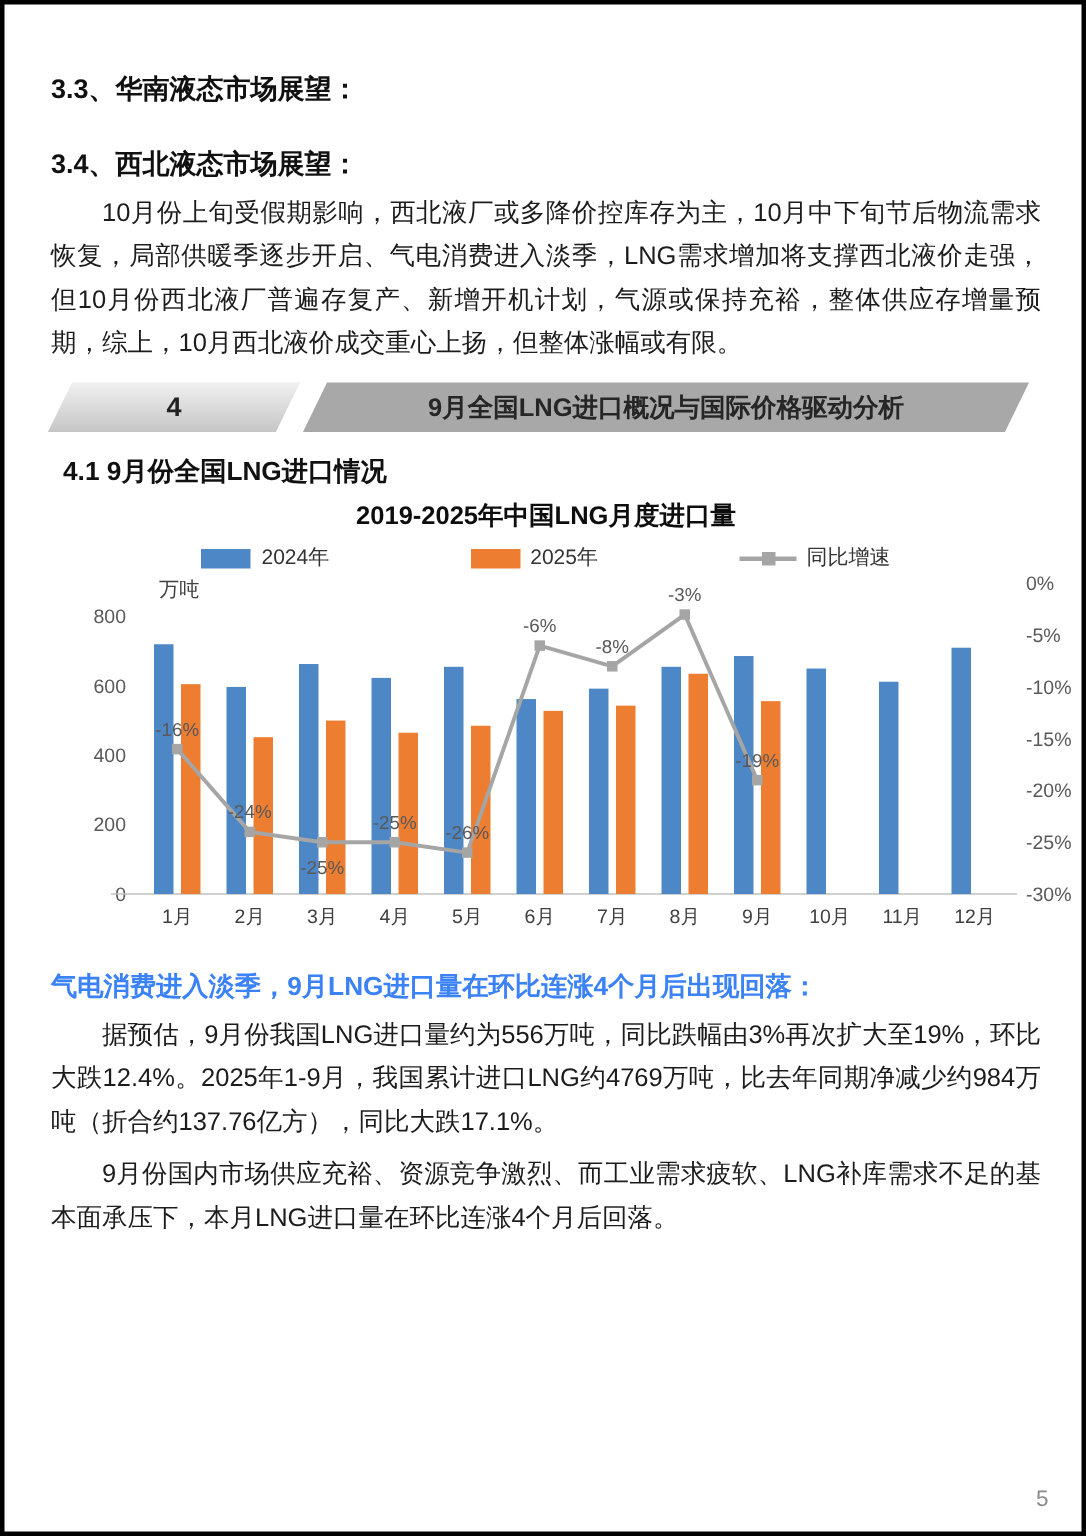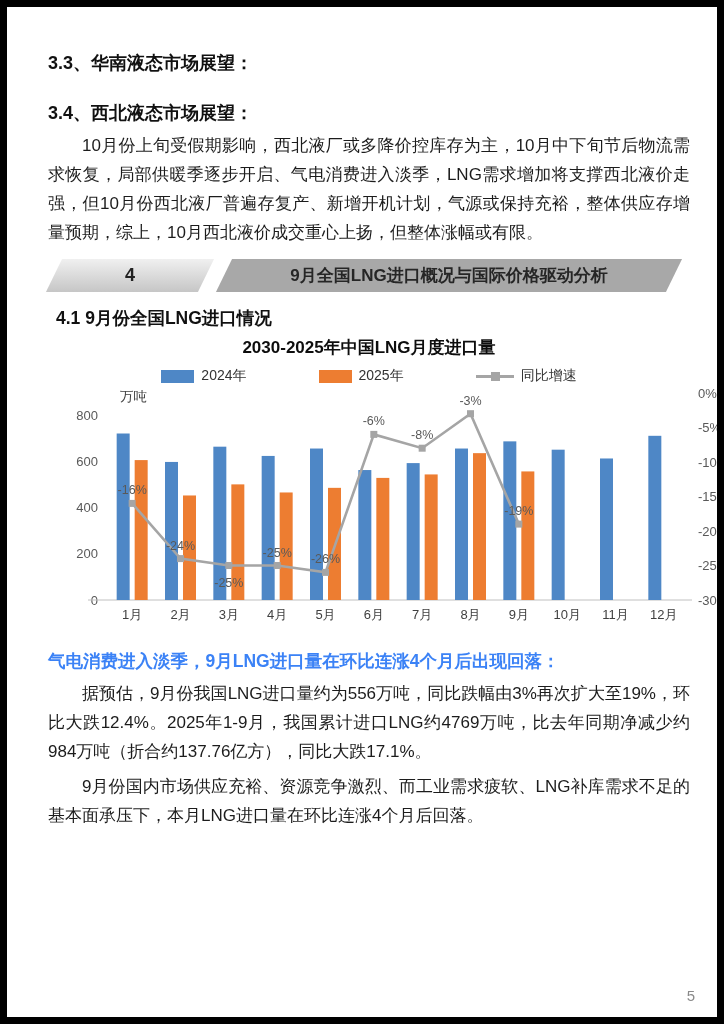--- a/index.html
+++ b/index.html
@@ -1,40 +1,40 @@
 <!DOCTYPE html>
 <html><head>
 <meta charset="utf-8">
 <style>
   html,body{margin:0;padding:0;background:#ffffff;}
   .page{
     position:relative;width:724px;height:1024px;box-sizing:border-box;
-    background:#ffffff;border:7px solid #000000;overflow:hidden;
-    padding:44px 27px 0 41px;
+    background:#ffffff;border:3px solid #000000;overflow:hidden;
+    padding:44px 27px 0 31px;
     font-family:"Liberation Sans","DejaVu Sans",sans-serif;color:#1a1a1a;
   }
   .sec-heading{font-size:18px;font-weight:bold;margin:0;color:#111;}
   .sec-heading.mt{margin-top:26px;}
   p.body-par{font-size:17px;line-height:29px;text-align:justify;text-indent:2em;margin:6px 0 0 0;color:#1c1c1c;}
   
   .banner{position:relative;height:33px;margin-top:12px;}
   .banner-num{position:absolute;left:6px;top:0;width:152px;height:33px;
     transform:skewX(-26deg);background:linear-gradient(180deg,#f0f0f0 0%,#c6c6c6 100%);}
   .banner-num span{display:block;transform:skewX(26deg);text-align:center;
     font-weight:bold;font-size:18px;line-height:33px;color:#222;}
   .banner-title{position:absolute;left:176px;right:16px;top:0;height:33px;
     transform:skewX(-26deg);background:#a8a8a8;}
   .banner-title span{display:block;transform:skewX(26deg);text-align:center;
     font-weight:bold;font-size:17px;line-height:33px;color:#262626;}
   .sub-heading{font-size:17.5px;font-weight:bold;margin:14px 0 0 8px;color:#111;}
   .sub-heading.tight{margin-top:9px;}
   
   .chart-wrap{margin-top:6px;}
   .chart-title{text-align:center;font-size:17px;font-weight:bold;color:#0d0d0d;margin-top:4px;}
-  .legend{display:flex;justify-content:center;align-items:center;gap:72px;margin-top:8px;
+  .legend{display:flex;justify-content:center;align-items:center;gap:94px;margin-top:8px;
     font-size:14px;color:#333;}
   .legend-item{display:inline-flex;align-items:center;}
   .sw-bar{width:33px;height:13px;margin-right:7px;display:inline-block;}
   .sw-line{width:38px;height:3px;margin-right:7px;display:inline-block;position:relative;}
   .sw-sq{position:absolute;left:15px;top:-3px;width:9px;height:9px;display:block;}
   svg.chart-svg{display:block;margin:0 auto;}
   
   .summary-heading{font-size:17.5px;font-weight:bold;margin:14px 0 0 0;color:#3b82f6;}
   .pagenum{position:absolute;right:22px;bottom:13px;font-size:15px;color:#8a8a8a;}
 </style>
@@ -53,21 +53,21 @@
       <span>4</span>
     </div>
     <div class="banner-title" style="background: rgb(168, 168, 168);">
       <span>9月全国LNG进口概况与国际价格驱动分析</span>
     </div>
   </div>
 
   <h3 class="sub-heading">4.1  9月份全国LNG进口情况</h3>
 
   <div class="chart-wrap">
-    <div class="chart-title">2030-2025年中国LNG月度进口量</div>
+    <div class="chart-title">2019-2025年中国LNG月度进口量</div>
     <div class="legend">
       <span class="legend-item">
         <span class="sw-bar" style="background: rgb(78, 135, 198);"></span>
         <span>2024年</span>
       </span>
       <span class="legend-item">
         <span class="sw-bar" style="background: rgb(237, 125, 49);"></span>
         <span>2025年</span>
       </span>
       <span class="legend-item">

